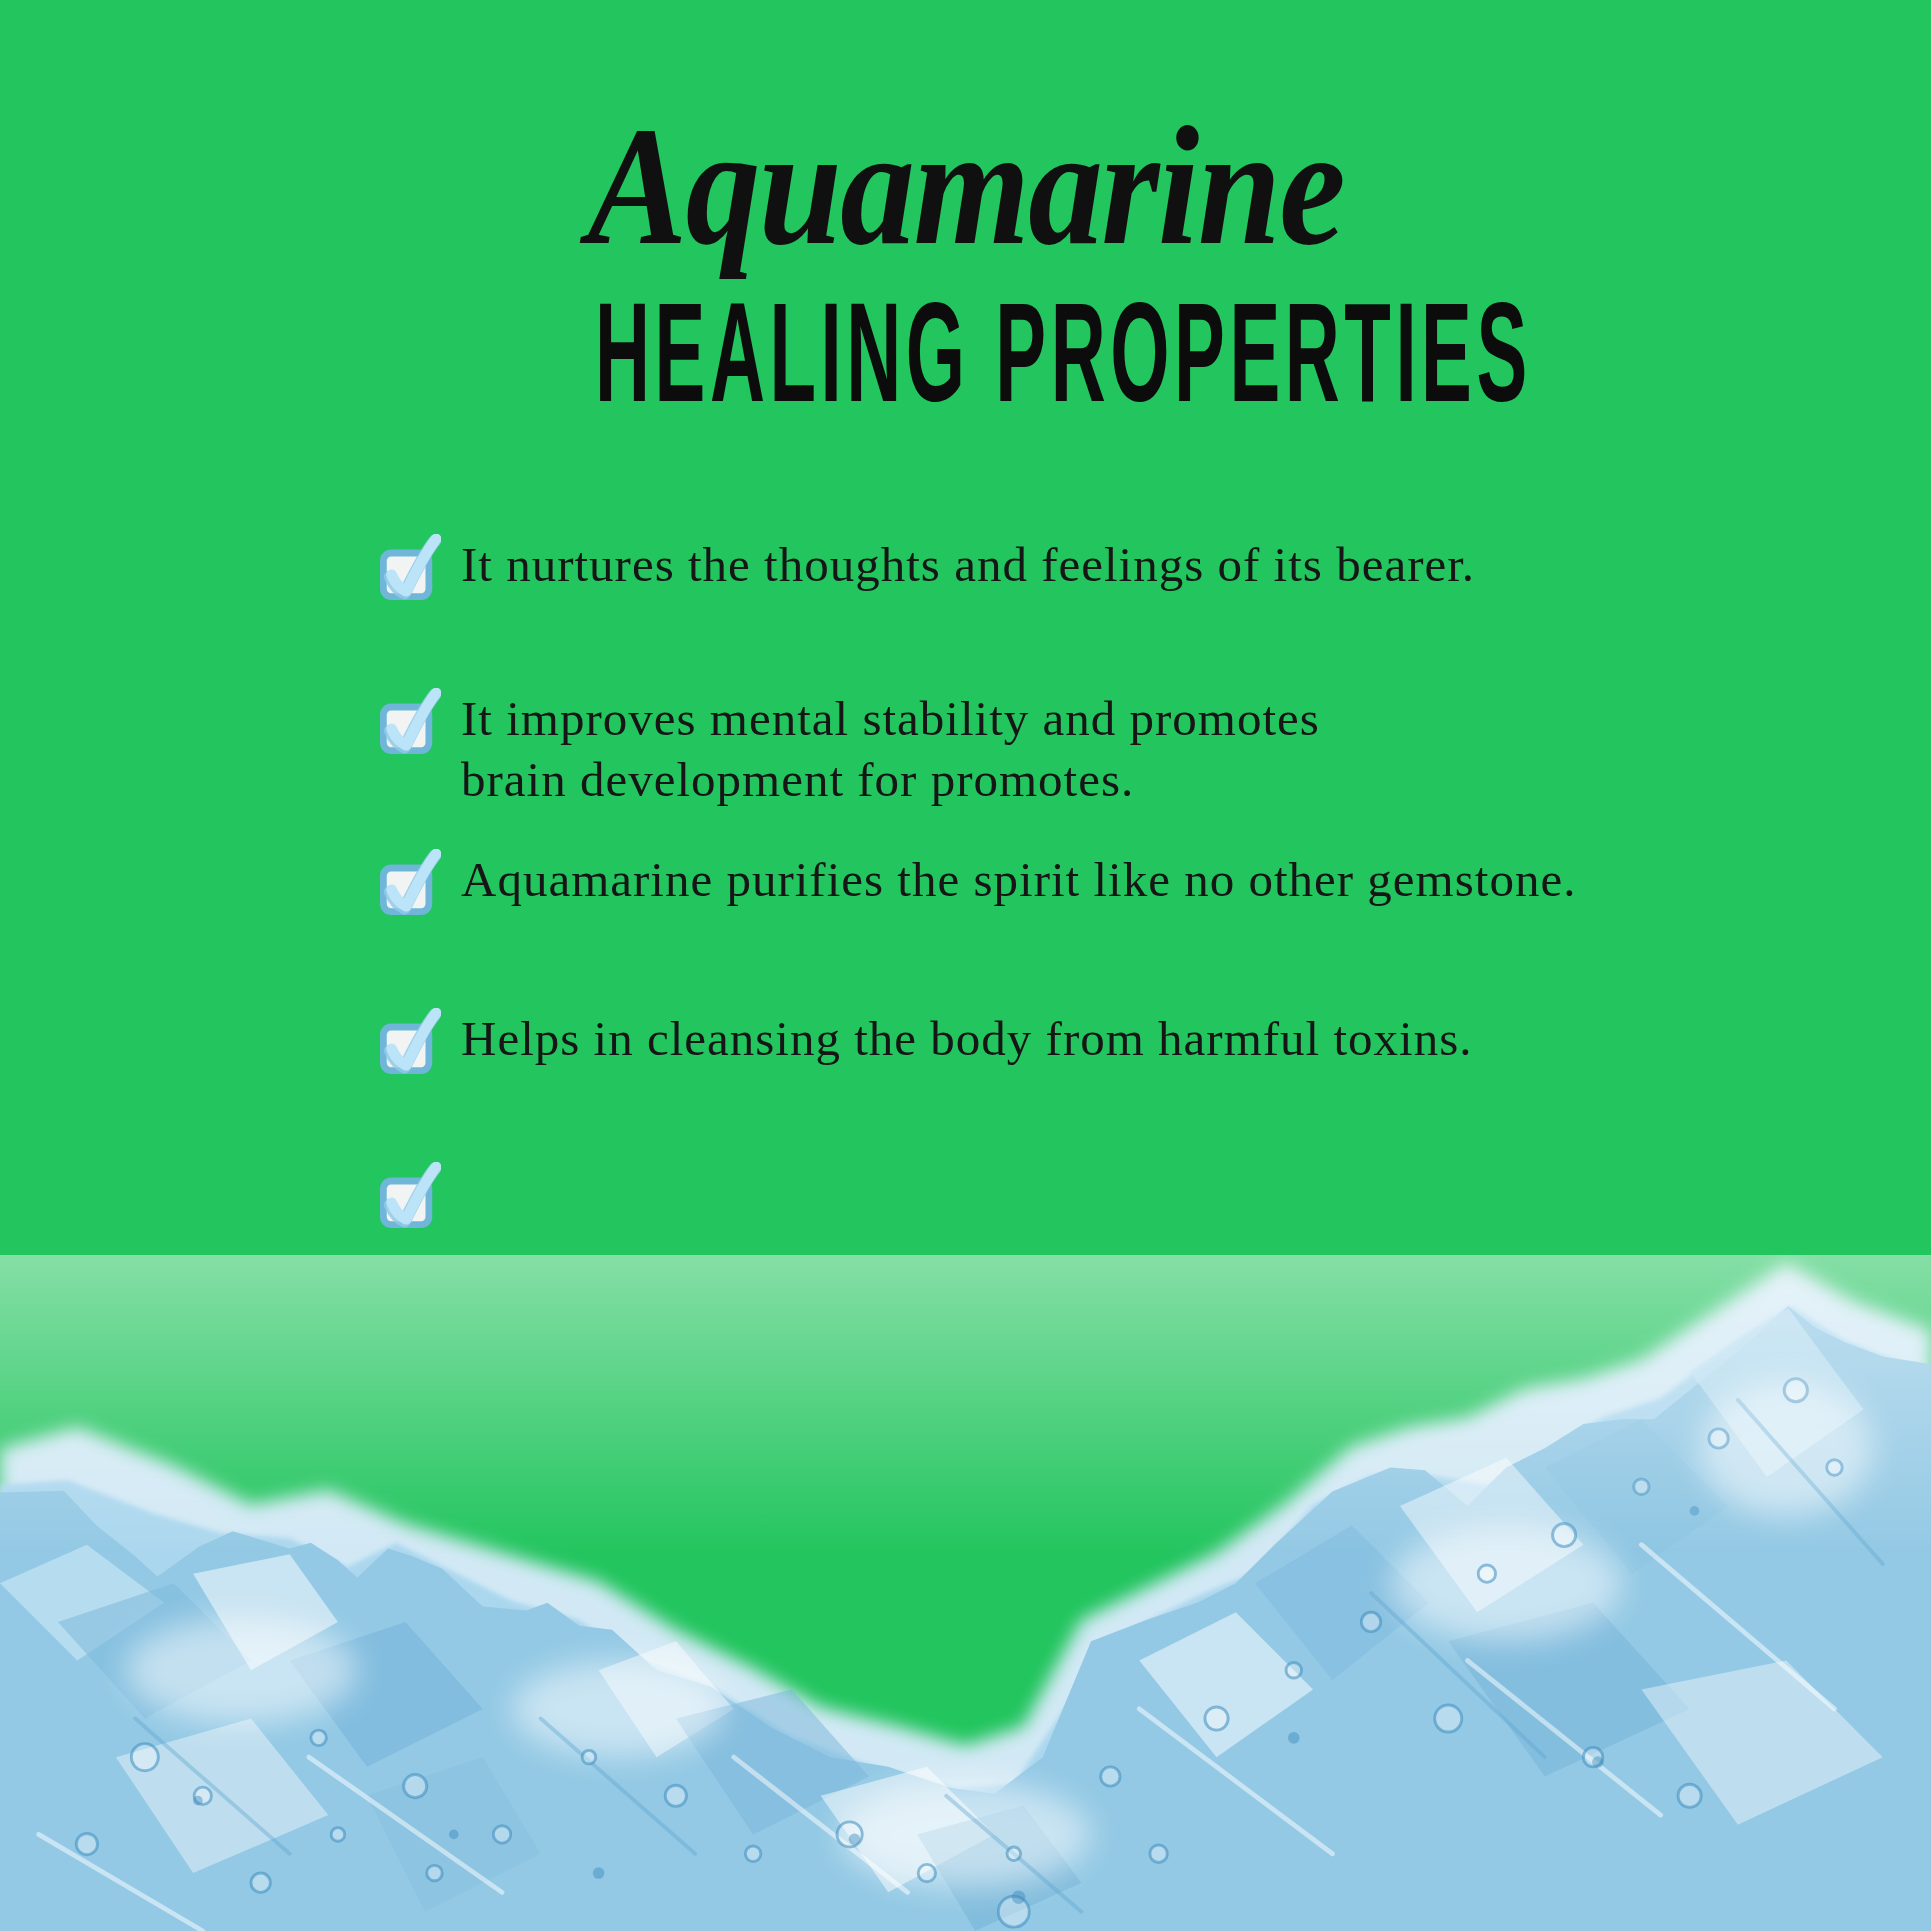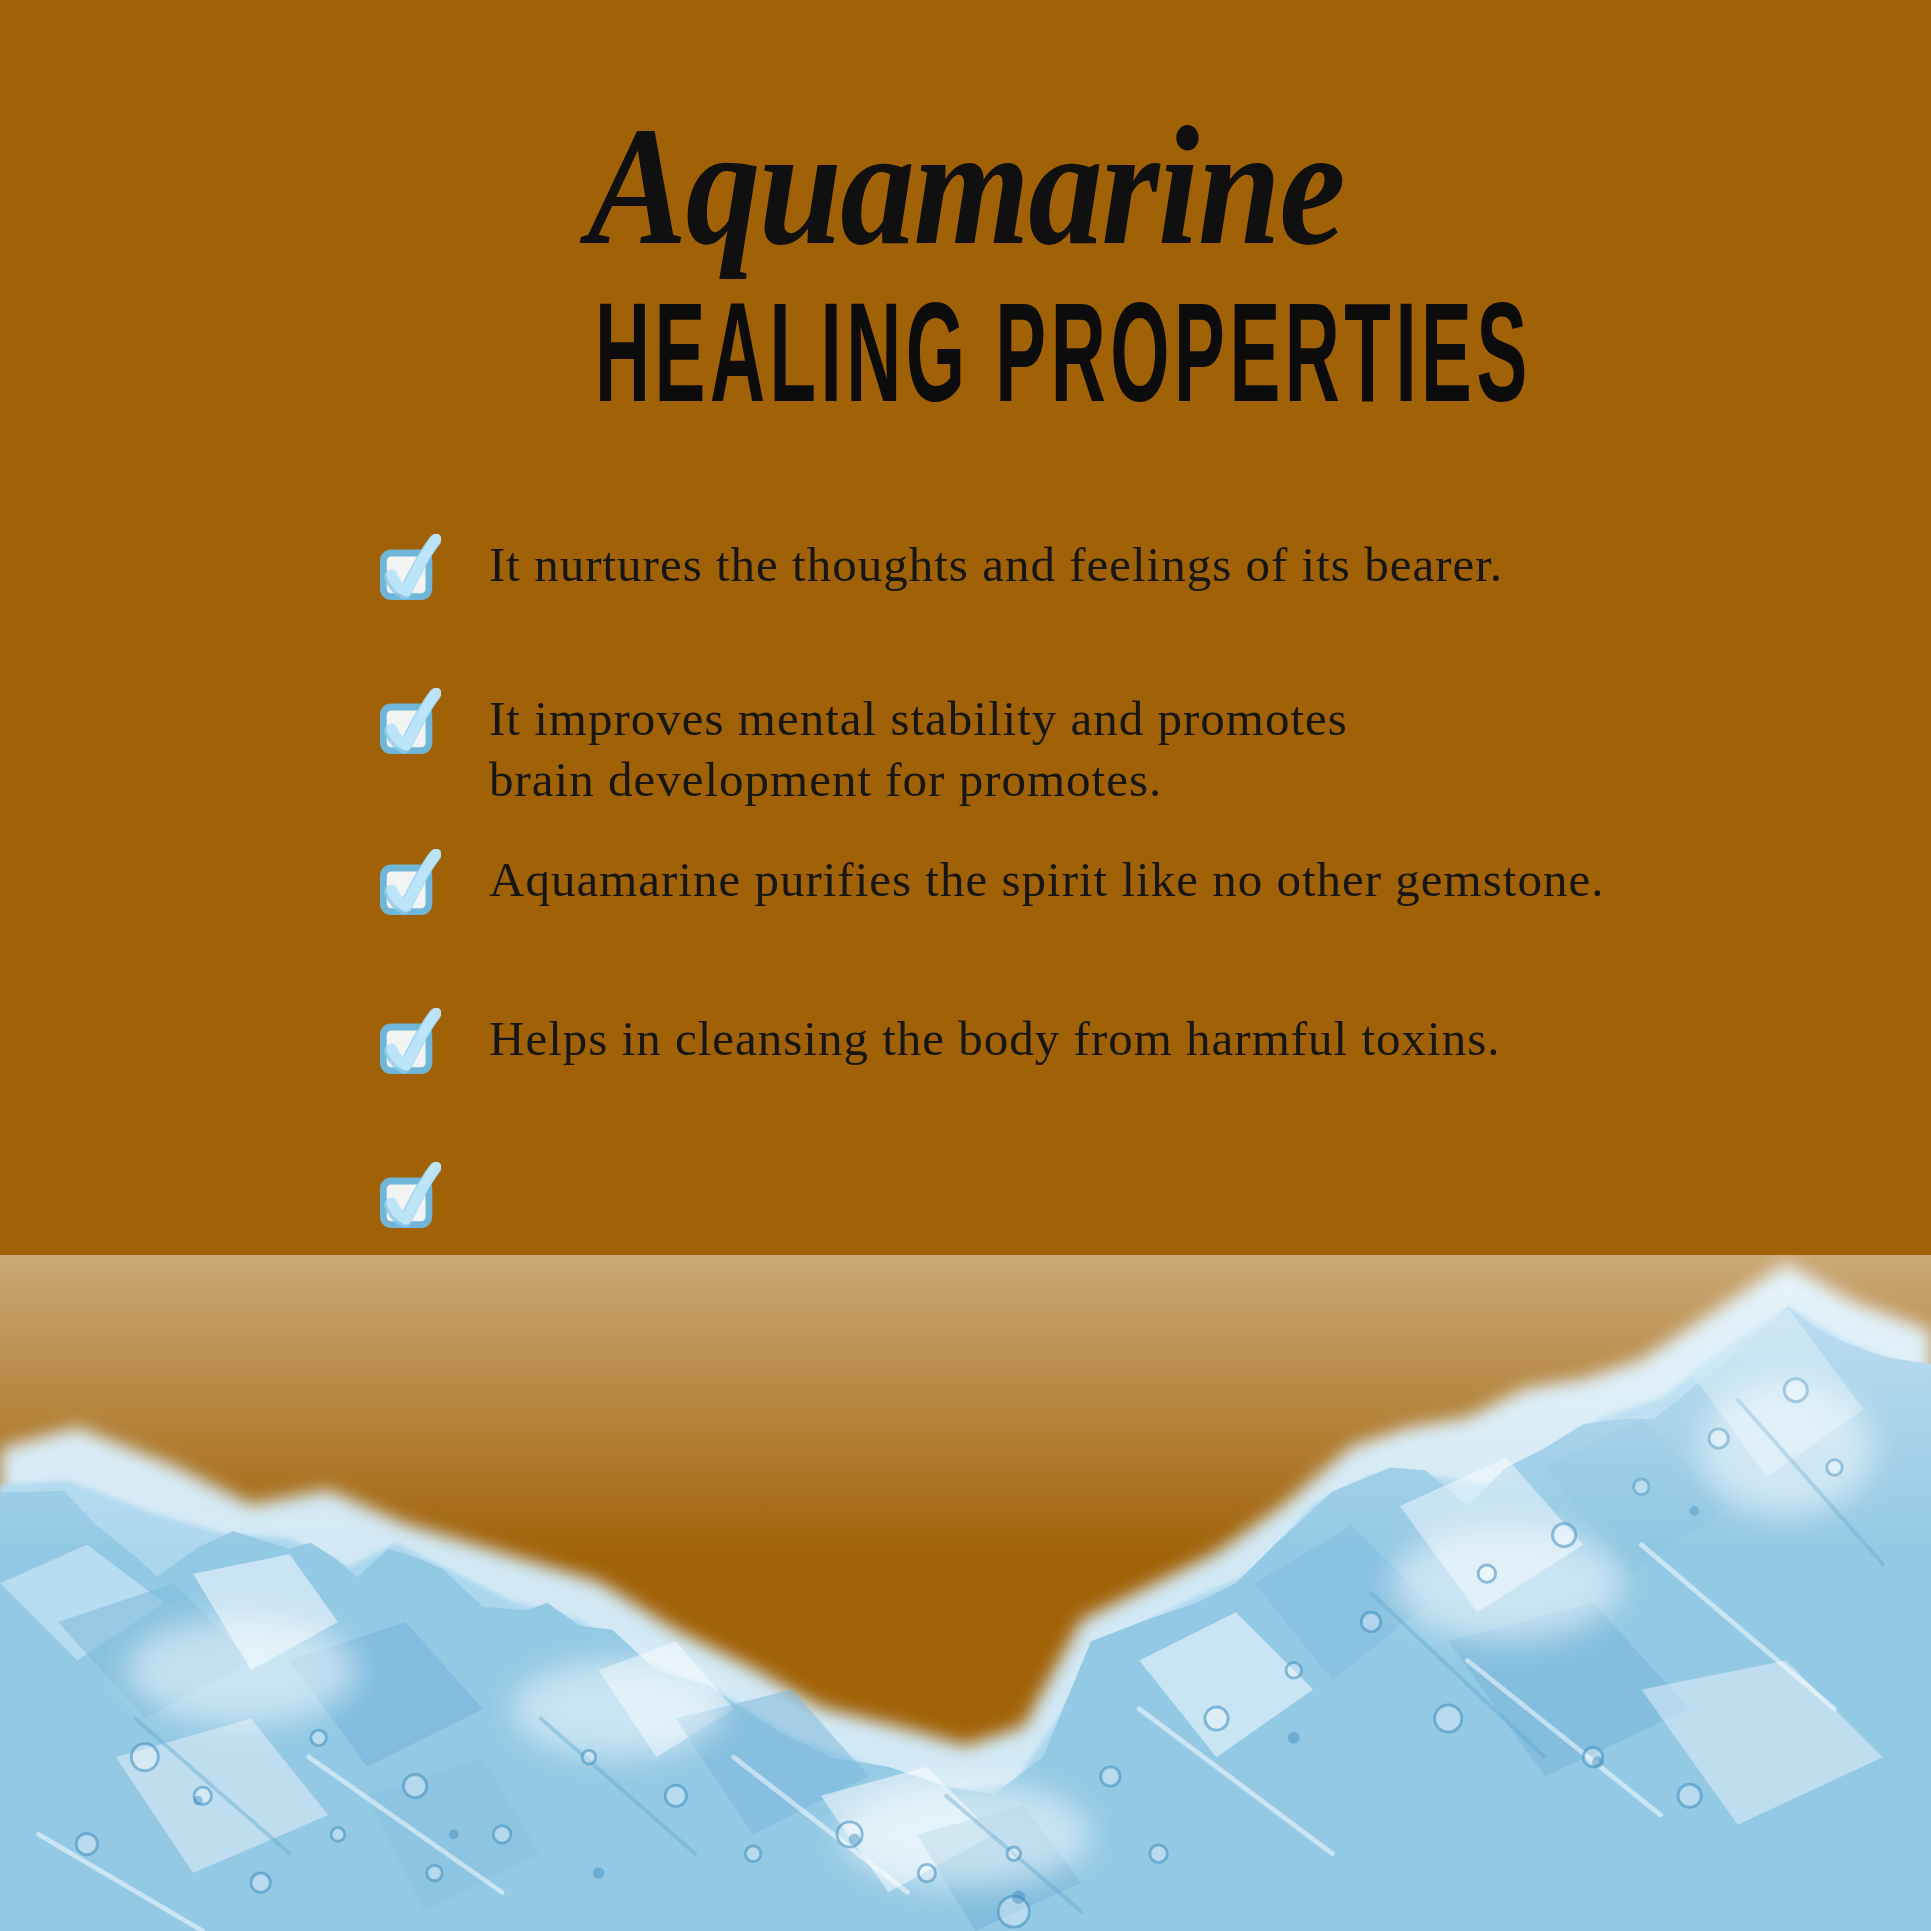--- a/index.html
+++ b/index.html
@@ -1,28 +1,28 @@
 <!DOCTYPE html>
 <html><head>
 <meta charset="utf-8">
 <style>
   html,body{margin:0;padding:0;background:#ffffff;}
-  .page{position:relative;width:1931px;height:1931px;background:#a16207;overflow:hidden;
+  .page{position:relative;width:1931px;height:1931px;background:#22c55e;overflow:hidden;
         font-family:"Liberation Serif",serif;}
 
   
   .title{position:absolute;top:97px;left:0;width:100%;text-align:center;margin:0;
          font:italic 700 170px/1.05 "Liberation Serif",serif;color:#101010;letter-spacing:-1.9px;}
   .title .squeeze{display:inline-block;transform:scaleX(.88);transform-origin:center;white-space:nowrap;}
   .subtitle{position:absolute;top:278px;left:0;width:100%;text-align:right;margin:0;}
   .subtitle .squeeze{display:inline-block;transform:scaleX(.54);transform-origin:center;white-space:nowrap;
          font:700 141px/1.05 "Liberation Sans",sans-serif;letter-spacing:.06em;color:#0c0c0c;}
 
   
-  .check-item{position:absolute;left:379px;width:1468px;display:flex;column-gap:48px;align-items:flex-start;}
+  .check-item{position:absolute;left:379px;width:1468px;display:flex;column-gap:20px;align-items:flex-start;}
   .check-item:nth-of-type(1){top:534px;}
   .check-item:nth-of-type(2){top:688px;}
   .check-item:nth-of-type(3){top:849px;}
   .check-item:nth-of-type(4){top:1008px;text-align:center;}
   .check-item:nth-of-type(5){top:1162px;}
   .cb{width:62px;height:68px;flex:0 0 62px;}
   .check-text{margin:0;font:400 49px/61px "Liberation Serif",serif;letter-spacing:1px;
               color:#161616;white-space:pre-line;}
 
   

